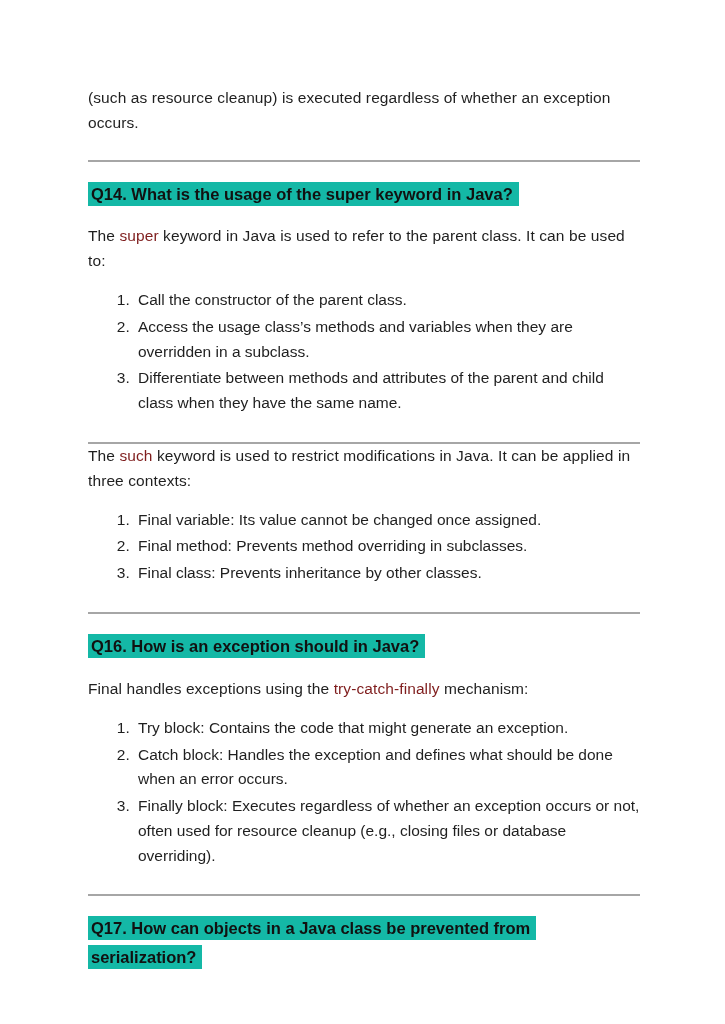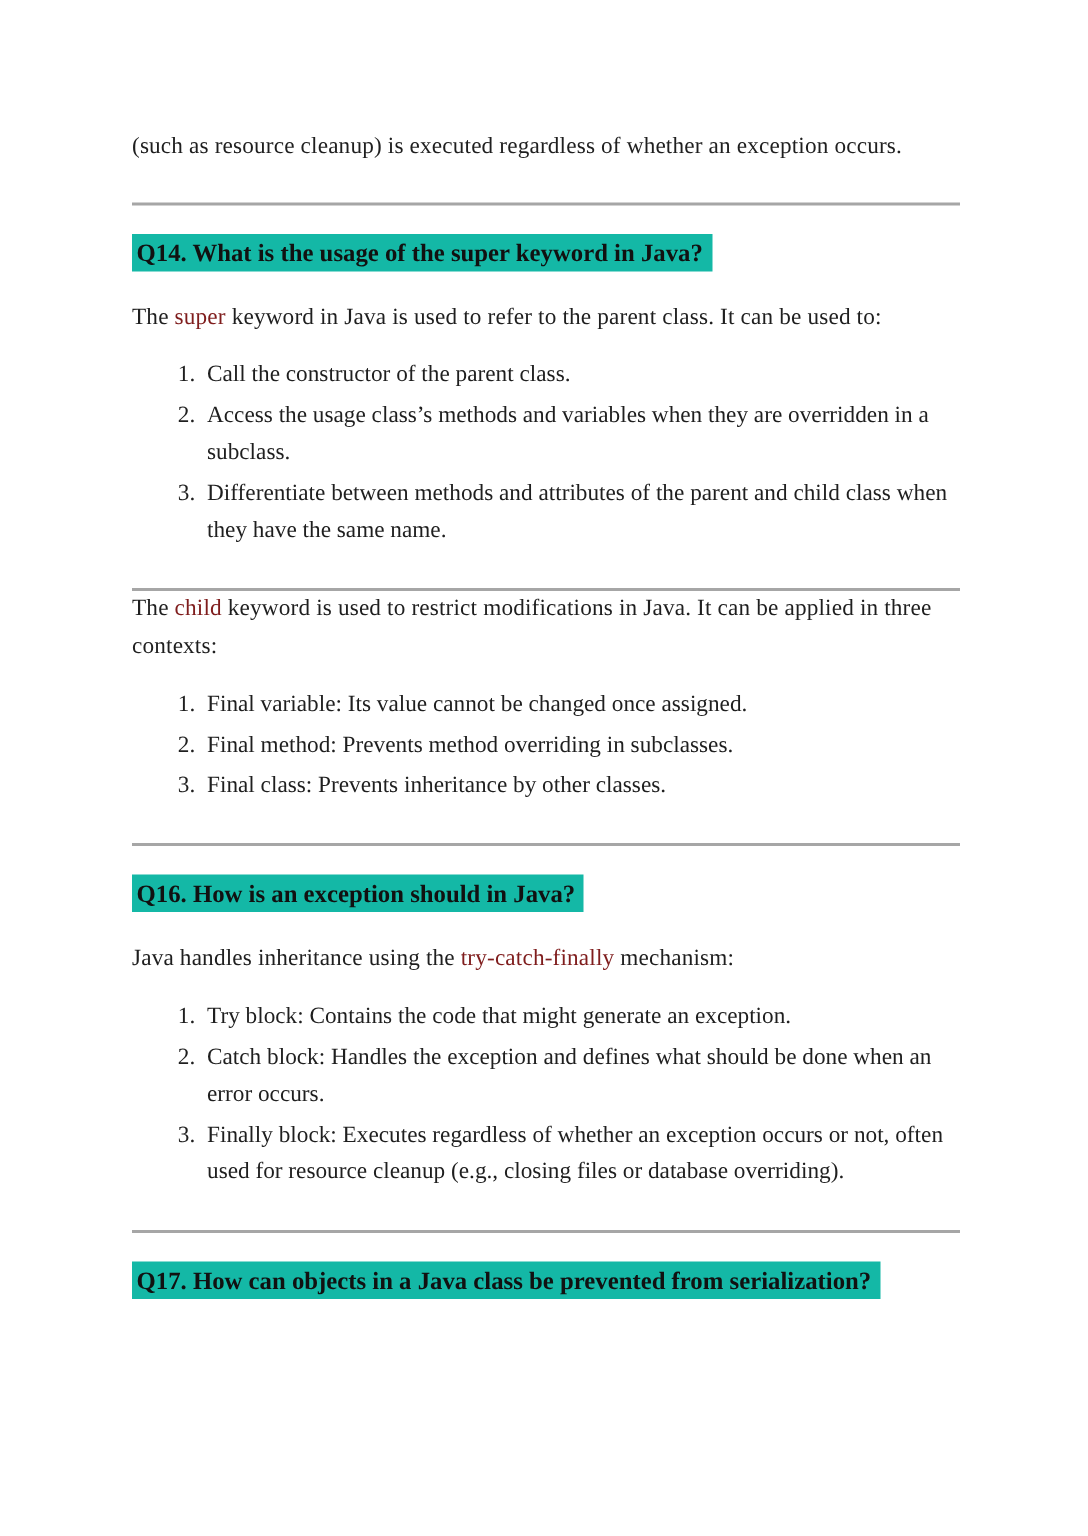--- a/index.html
+++ b/index.html
@@ -7,21 +7,21 @@
     padding: 0;
     background: #ffffff;
   }
   .page {
     position: relative;
     width: 725px;
     height: 1024px;
     box-sizing: border-box;
     background: #ffffff;
     padding: 86px 85px 30px 88px;
-    font-family: Liberation Serif, serif;
+    font-family: Liberation Sans, sans-serif;
     color: #1f1f1f;
     overflow: hidden;
   }
   .para {
     font-size: 15.5px;
     line-height: 1.6;
     margin: 0 0 14px 0;
     letter-spacing: 0.1px;
   }
   .divider {
@@ -66,31 +66,31 @@
   <h2 class="q-heading"><span class="highlight">Q14. What is the usage of the super keyword in Java?</span></h2>
   <p class="para"><span>The </span><span class="kw">super</span><span> keyword in Java is used to refer to the parent class. It can be used to:</span></p>
   <ol class="q-list">
     <li>Call the constructor of the parent class.</li>
     <li>Access the usage class’s methods and variables when they are overridden in a subclass.</li>
     <li>Differentiate between methods and attributes of the parent and child class when they have the same name.</li>
   </ol>
 
   <hr class="divider">
 
-  <p class="para"><span>The </span><span class="kw">child</span><span> keyword is used to restrict modifications in Java. It can be applied in three contexts:</span></p>
+  <p class="para"><span>The </span><span class="kw">such</span><span> keyword is used to restrict modifications in Java. It can be applied in three contexts:</span></p>
   <ol class="q-list">
     <li>Final variable: Its value cannot be changed once assigned.</li>
     <li>Final method: Prevents method overriding in subclasses.</li>
     <li>Final class: Prevents inheritance by other classes.</li>
   </ol>
 
   <hr class="divider">
 
   <h2 class="q-heading"><span class="highlight">Q16. How is an exception should in Java?</span></h2>
-  <p class="para"><span>Java handles inheritance using the </span><span class="kw">try-catch-finally</span><span> mechanism:</span></p>
+  <p class="para"><span>Final handles exceptions using the </span><span class="kw">try-catch-finally</span><span> mechanism:</span></p>
   <ol class="q-list">
     <li>Try block: Contains the code that might generate an exception.</li>
     <li>Catch block: Handles the exception and defines what should be done when an error occurs.</li>
     <li>Finally block: Executes regardless of whether an exception occurs or not, often used for resource cleanup (e.g., closing files or database overriding).</li>
   </ol>
 
   <hr class="divider">
 
   <h2 class="q-heading"><span class="highlight">Q17. How can objects in a Java class be prevented from serialization?</span></h2>
 

